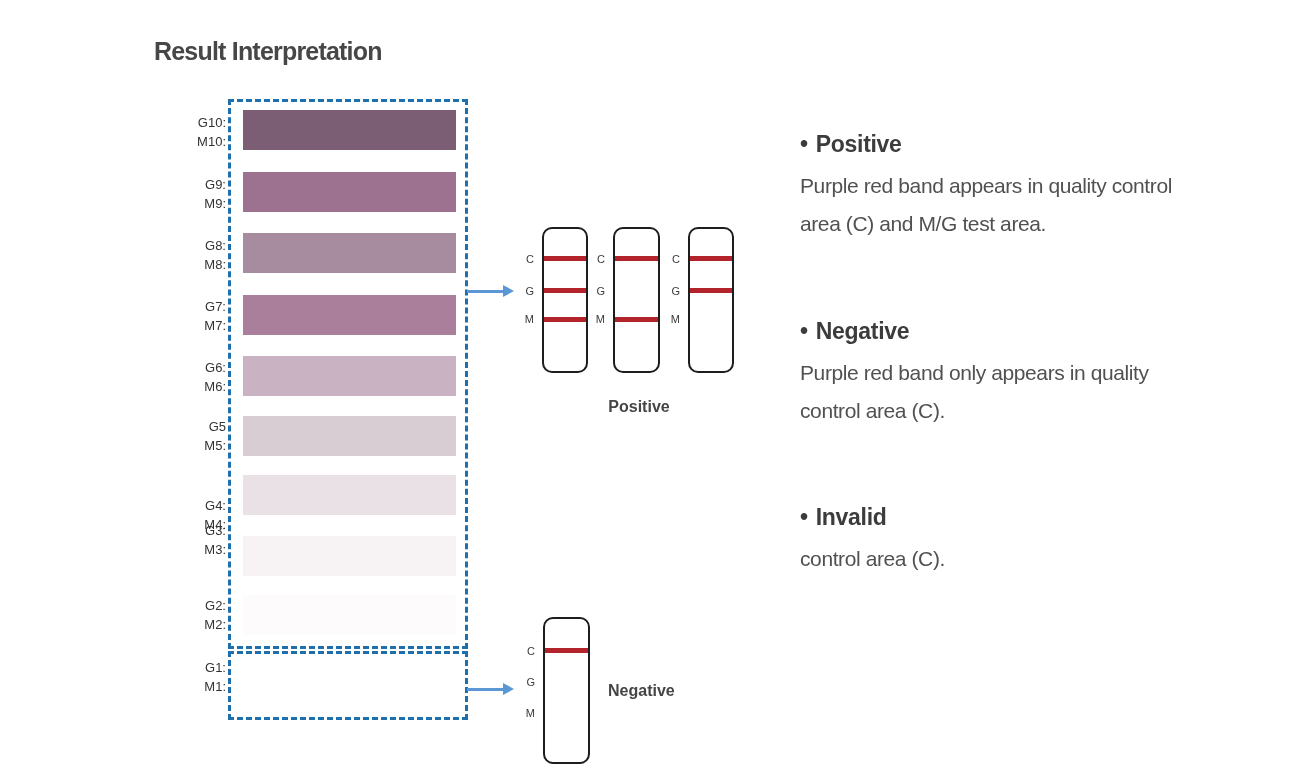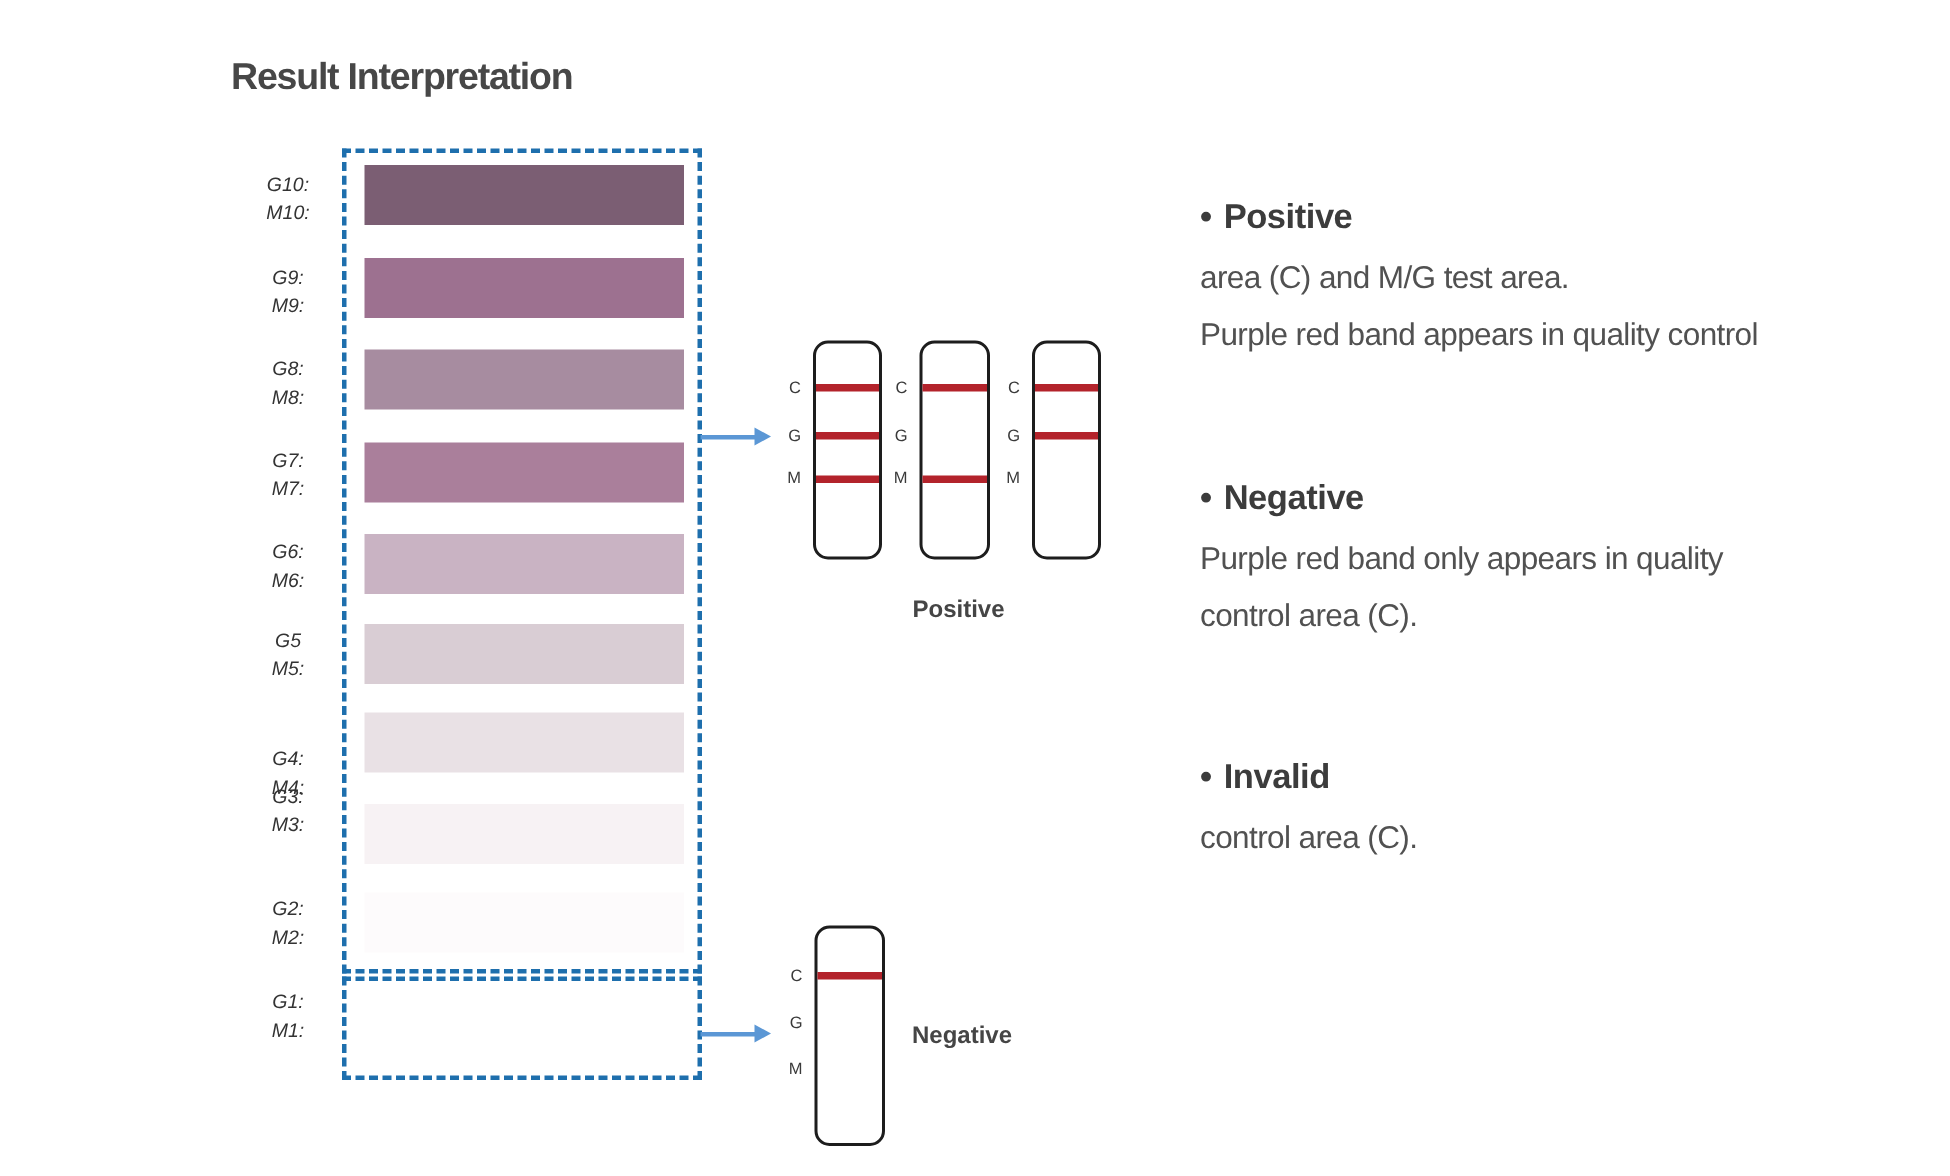--- a/index.html
+++ b/index.html
@@ -9,22 +9,22 @@
 
   .title{position:absolute;left:114px;top:36px;font-size:25px;font-weight:bold;
          color:#474747;letter-spacing:-0.8px;line-height:30px;}
 
   .dash-box{position:absolute;border:3px dashed #1e6fad;background:transparent;}
   .dash-box.big{left:188px;top:99px;width:234px;height:544px;}
   .dash-box.small{left:188px;top:651px;width:234px;height:63px;}
 
   .bar{position:absolute;left:203px;width:213px;height:40px;}
 
-  .row-label{position:absolute;left:118px;width:68px;text-align:center;
-             font-size:13px;line-height:19px;color:#333333;font-weight:normal;font-style:italic;}
+  .row-label{position:absolute;left:118px;width:68px;text-align:right;
+             font-size:13px;line-height:19px;color:#333333;font-weight:normal;}
 
   .strip{position:absolute;border:2px solid #1d1d1d;border-radius:10px;
          background:#ffffff;box-sizing:border-box;}
   .band{position:absolute;left:0;right:0;height:5px;display:block;}
 
   .marker{position:absolute;width:14px;text-align:right;font-size:11px;
           line-height:12px;color:#3a3a3a;}
 
   .caption{position:absolute;font-size:16px;font-weight:bold;color:#454545;}
 
@@ -142,22 +142,22 @@
   <div class="marker" style="left:481px;top:707px">M</div>
 
   <div class="caption" style="left:568px;top:682px">Negative</div>
 
   <div class="section" style="top:130px">
     <div class="sec-head">
       <span class="bullet">•</span>
       <span>Positive</span>
     </div>
     <div class="sec-body">
+      <div>Purple red band appears in quality control</div>
       <div>area (C) and M/G test area.</div>
-      <div>Purple red band appears in quality control</div>
     </div>
   </div>
 
   <div class="section" style="top:317px">
     <div class="sec-head">
       <span class="bullet">•</span>
       <span>Negative</span>
     </div>
     <div class="sec-body">
       <div>Purple red band only appears in quality</div>

